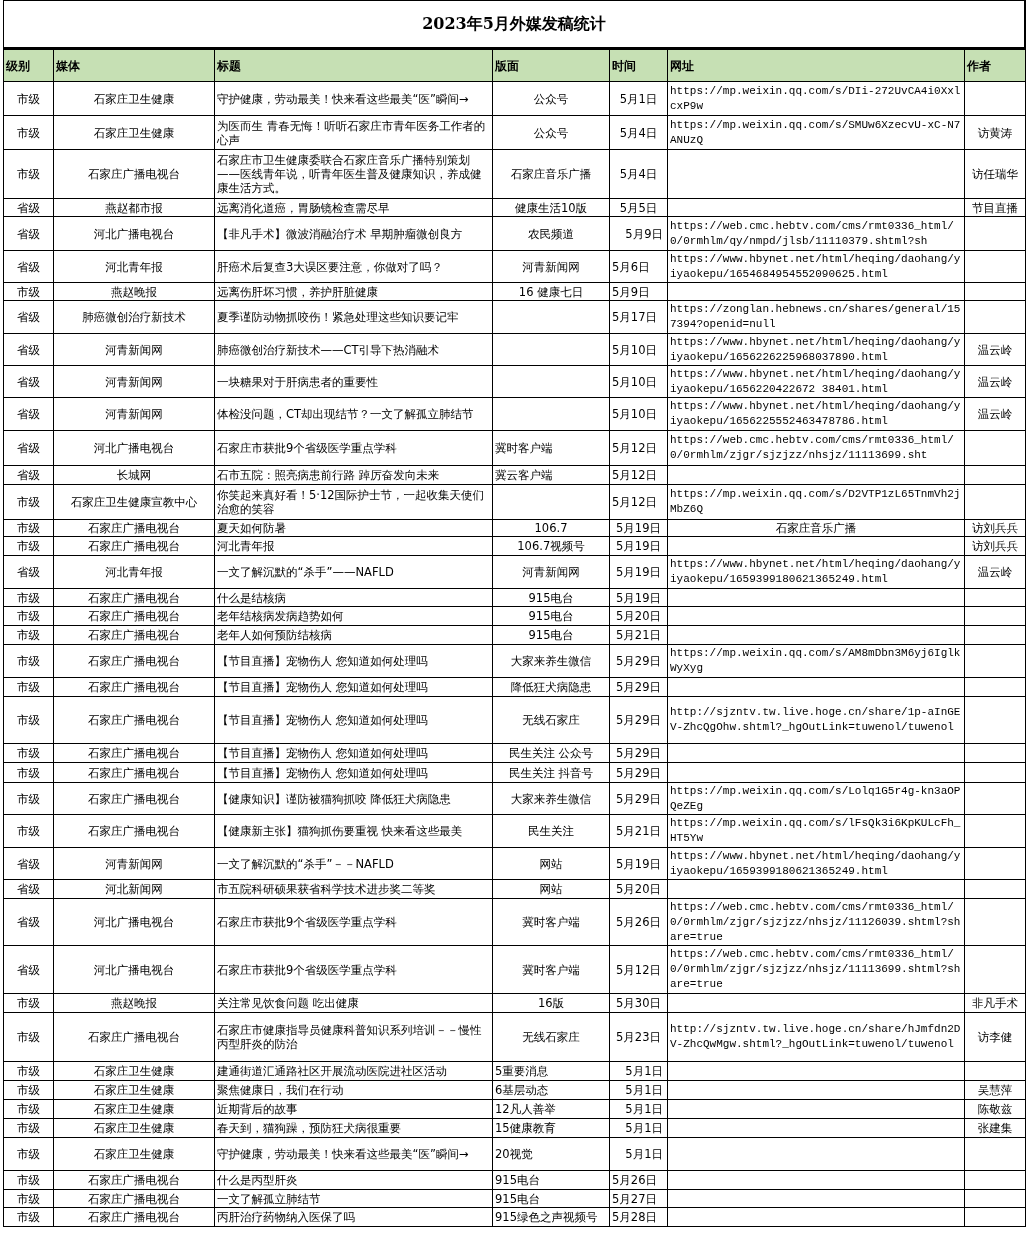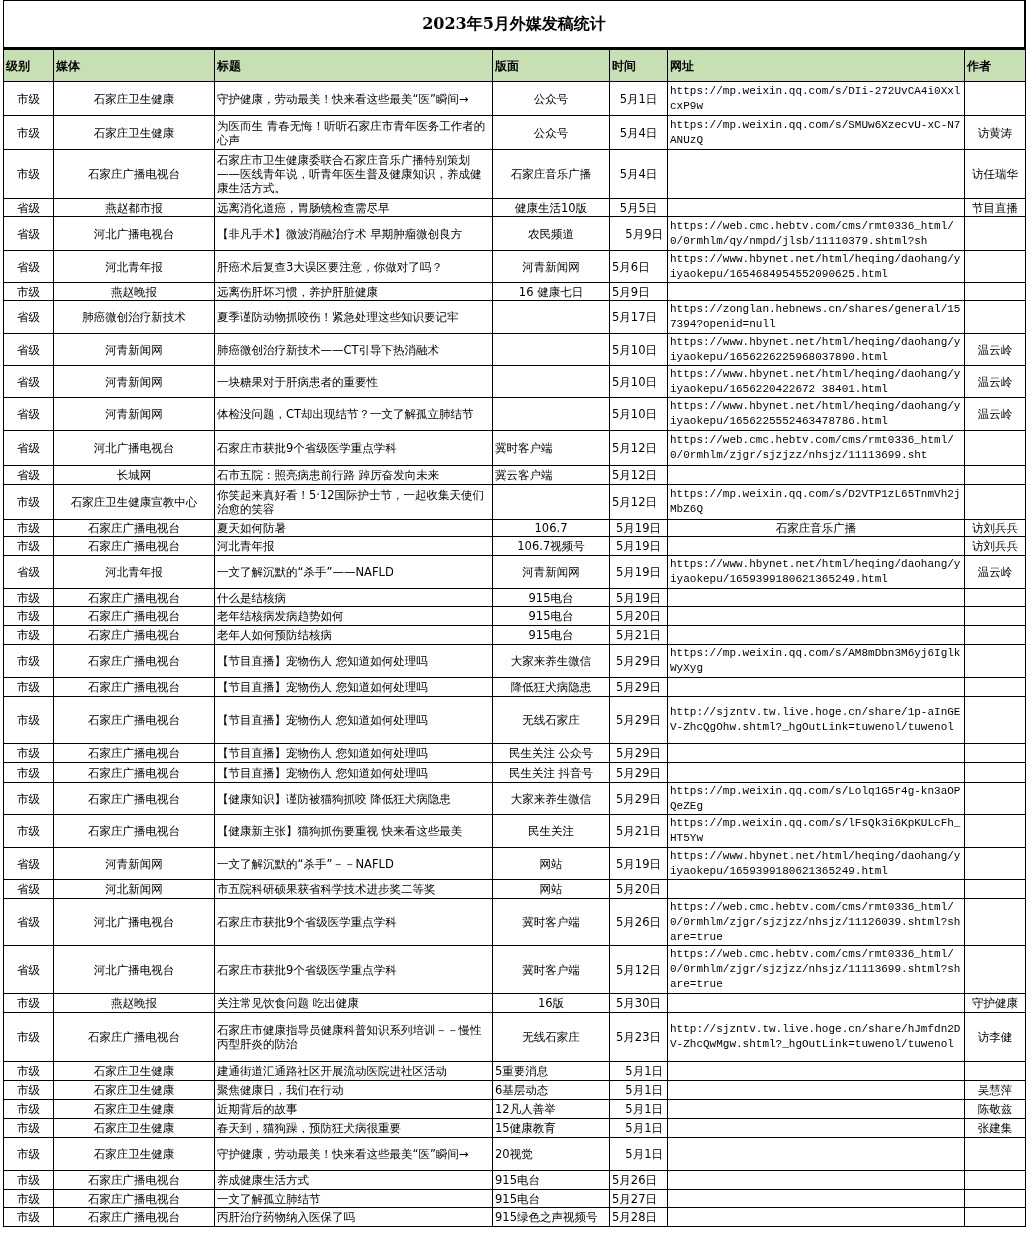--- a/index.html
+++ b/index.html
@@ -327,21 +327,21 @@
           <td class="l url">https://web.cmc.hebtv.com/cms/rmt0336_html/0/0rmhlm/zjgr/sjzjzz/nhsjz/11113699.shtml?share=true</td>
           <td class="c"></td>
         </tr>
         <tr style="height: 19px;">
           <td class="c">市级</td>
           <td class="c">燕赵晚报</td>
           <td class="l">关注常见饮食问题  吃出健康</td>
           <td class="c">16版</td>
           <td class="c">5月30日</td>
           <td class="l"></td>
-          <td class="c">守护健康</td>
+          <td class="c">非凡手术</td>
         </tr>
         <tr style="height: 49px;">
           <td class="c">市级</td>
           <td class="c">石家庄广播电视台</td>
           <td class="l">石家庄市健康指导员健康科普知识系列培训－－慢性丙型肝炎的防治</td>
           <td class="c">无线石家庄</td>
           <td class="c">5月23日</td>
           <td class="l url">http://sjzntv.tw.live.hoge.cn/share/hJmfdn2DV-ZhcQwMgw.shtml?_hgOutLink=tuwenol/tuwenol</td>
           <td class="c">访李健</td>
         </tr>
@@ -386,21 +386,21 @@
           <td class="c">石家庄卫生健康</td>
           <td class="l">守护健康，劳动最美！快来看这些最美“医”瞬间→</td>
           <td class="l">20视觉</td>
           <td class="r">5月1日</td>
           <td class="l"></td>
           <td class="c"></td>
         </tr>
         <tr style="height: 19px;">
           <td class="c">市级</td>
           <td class="c">石家庄广播电视台</td>
-          <td class="l">养成健康生活方式</td>
+          <td class="l">什么是丙型肝炎</td>
           <td class="l">915电台</td>
           <td class="l">5月26日</td>
           <td class="l"></td>
           <td class="c"></td>
         </tr>
         <tr style="height: 18px;">
           <td class="c">市级</td>
           <td class="c">石家庄广播电视台</td>
           <td class="l">一文了解孤立肺结节</td>
           <td class="l">915电台</td>

